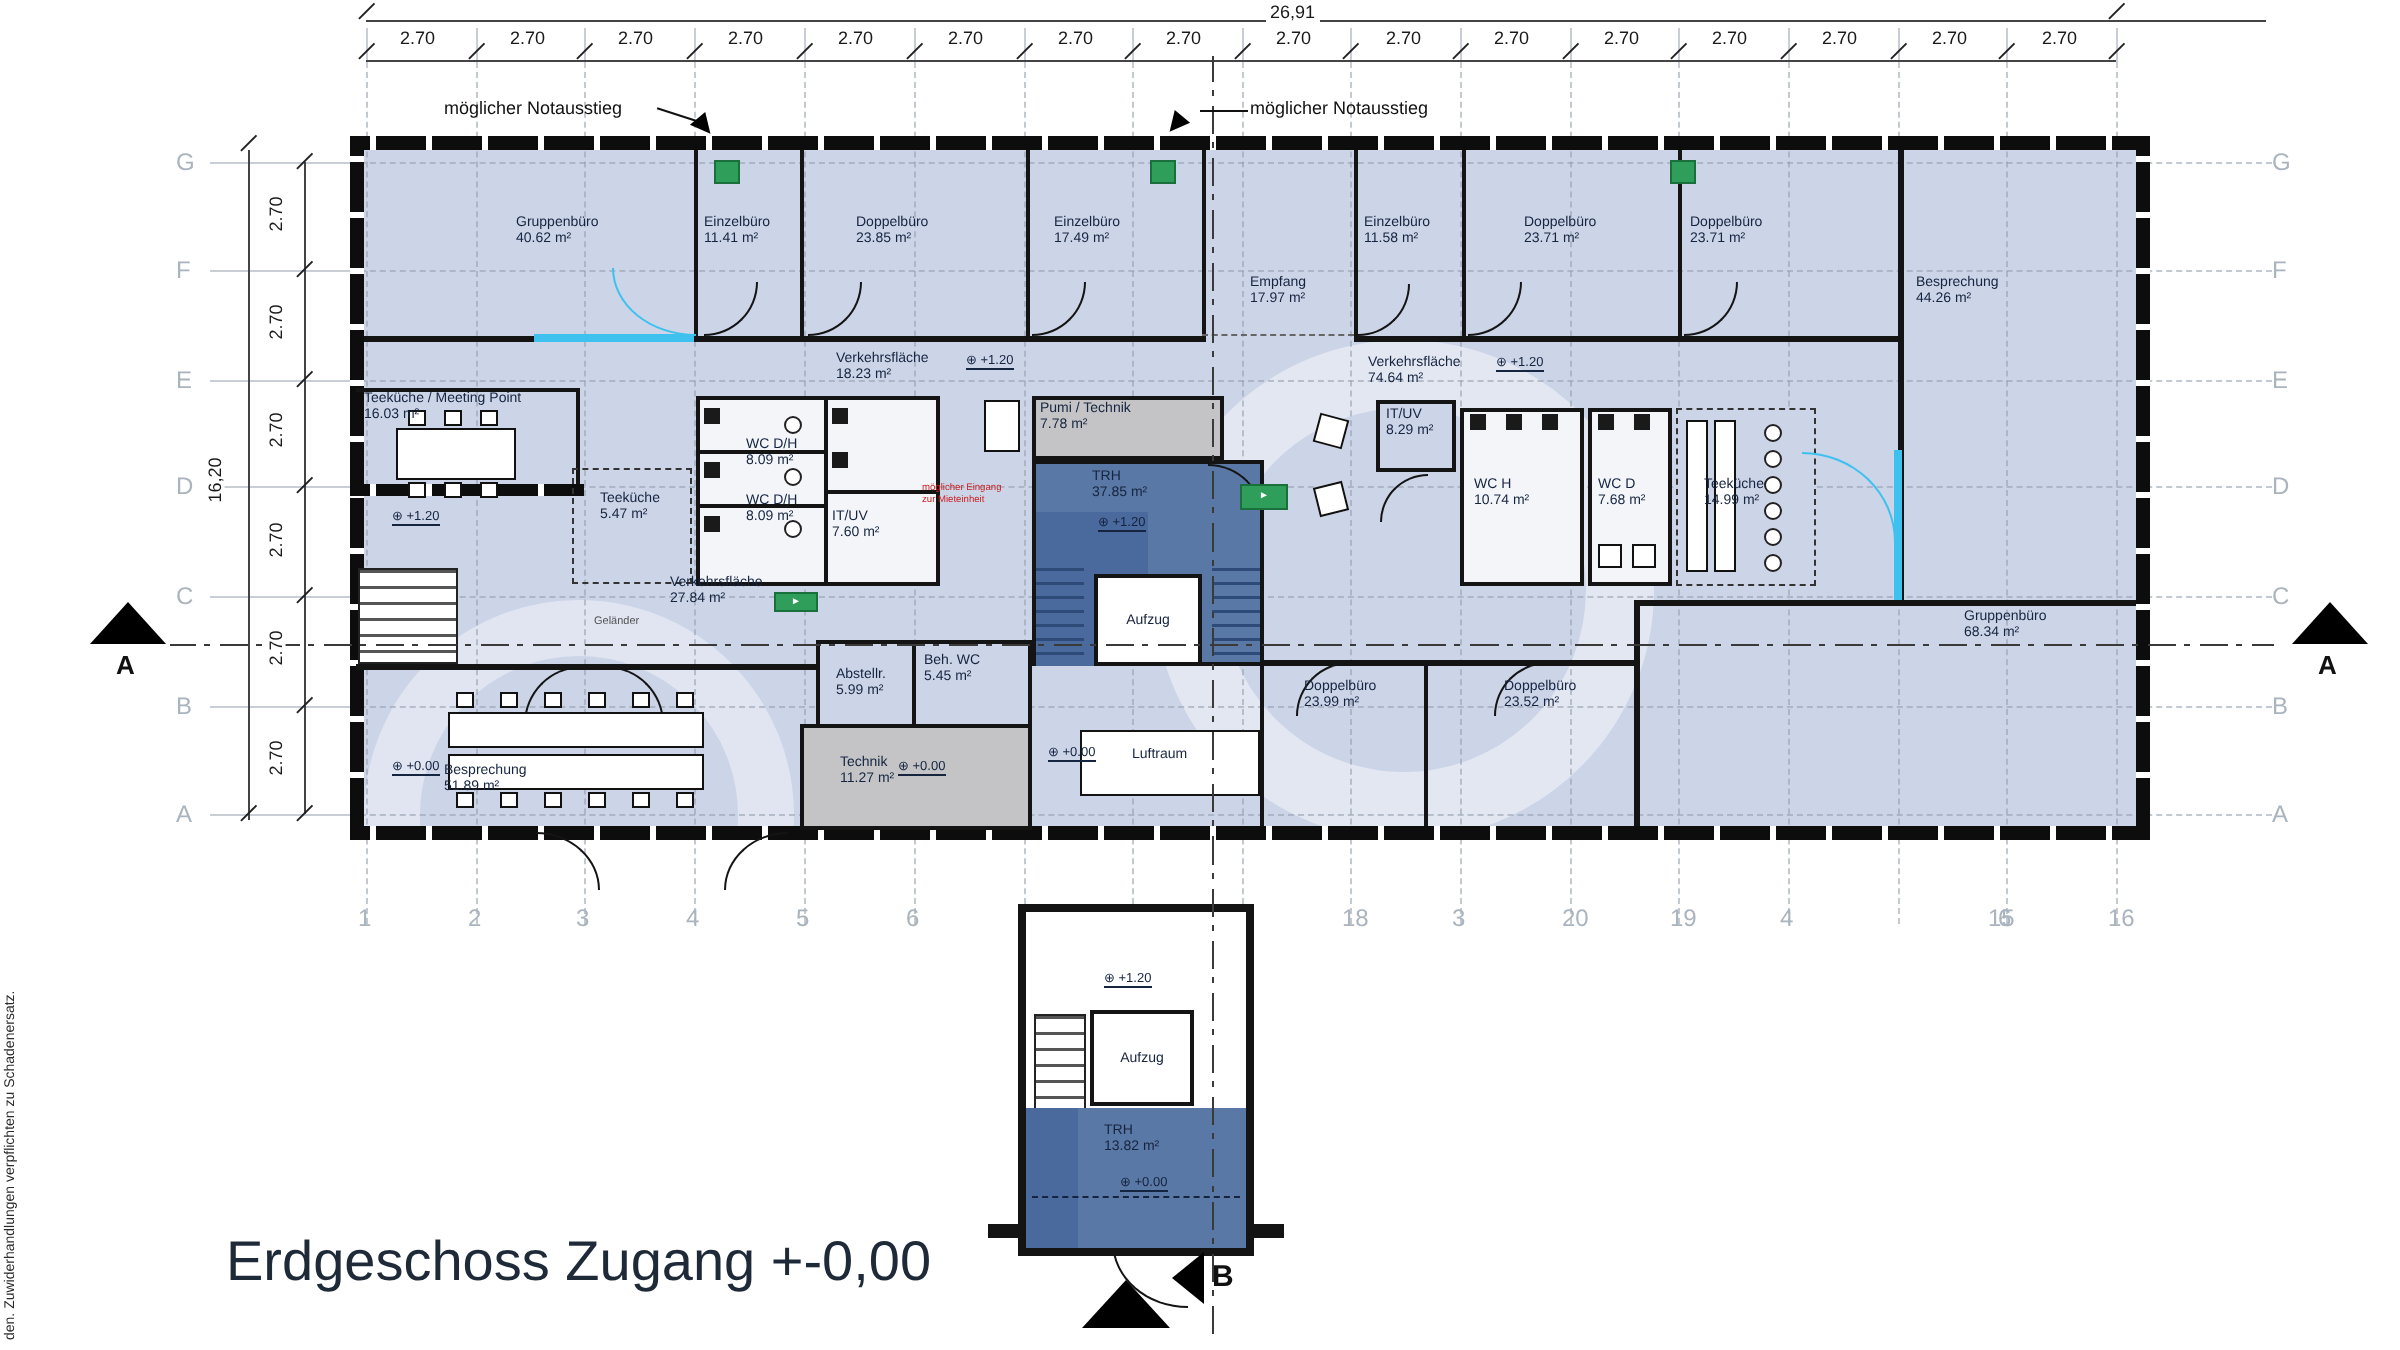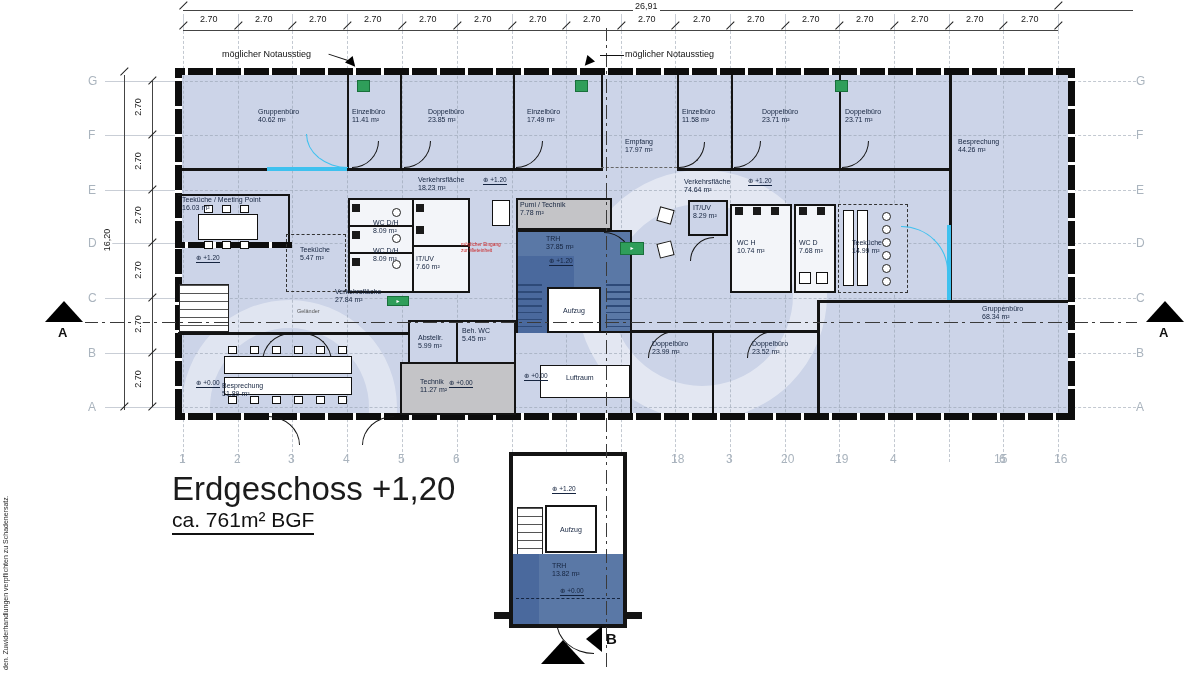--- a/index.html
+++ b/index.html
@@ -514,17 +514,16 @@
       <div class="lvl" style="left: 524px; top: 372px; position: absolute;">⊕ +0.00</div>
       <div class="lvl" style="left: 552px; top: 485px; position: absolute;">⊕ +1.20</div>
       <div class="lvl" style="left: 560px; top: 587px; position: absolute;">⊕ +0.00</div>
       <div class="exit" style="left: 357px; top: 80px; width: 13px; height: 12px; position: absolute;"></div>
       <div class="exit" style="left: 575px; top: 80px; width: 13px; height: 12px; position: absolute;"></div>
       <div class="exit" style="left: 835px; top: 80px; width: 13px; height: 12px; position: absolute;"></div>
       <div class="exit" style="left: 387px; top: 296px; width: 22px; height: 10px; position: absolute;">►</div>
       <div class="exit" style="left: 620px; top: 242px; width: 24px; height: 13px; position: absolute;">►</div>
     </div>
 
-  <div class="caption1">Erdgeschoss +1,20</div>
-  <div class="caption2">ca. 761m² BGF</div>
+  <div class="caption3">Erdgeschoss Zugang +-0,00</div>
   <div class="sidenote">den. Zuwiderhandlungen verpflichten zu Schadenersatz.</div>
 
 </div>
 
 </body></html>

